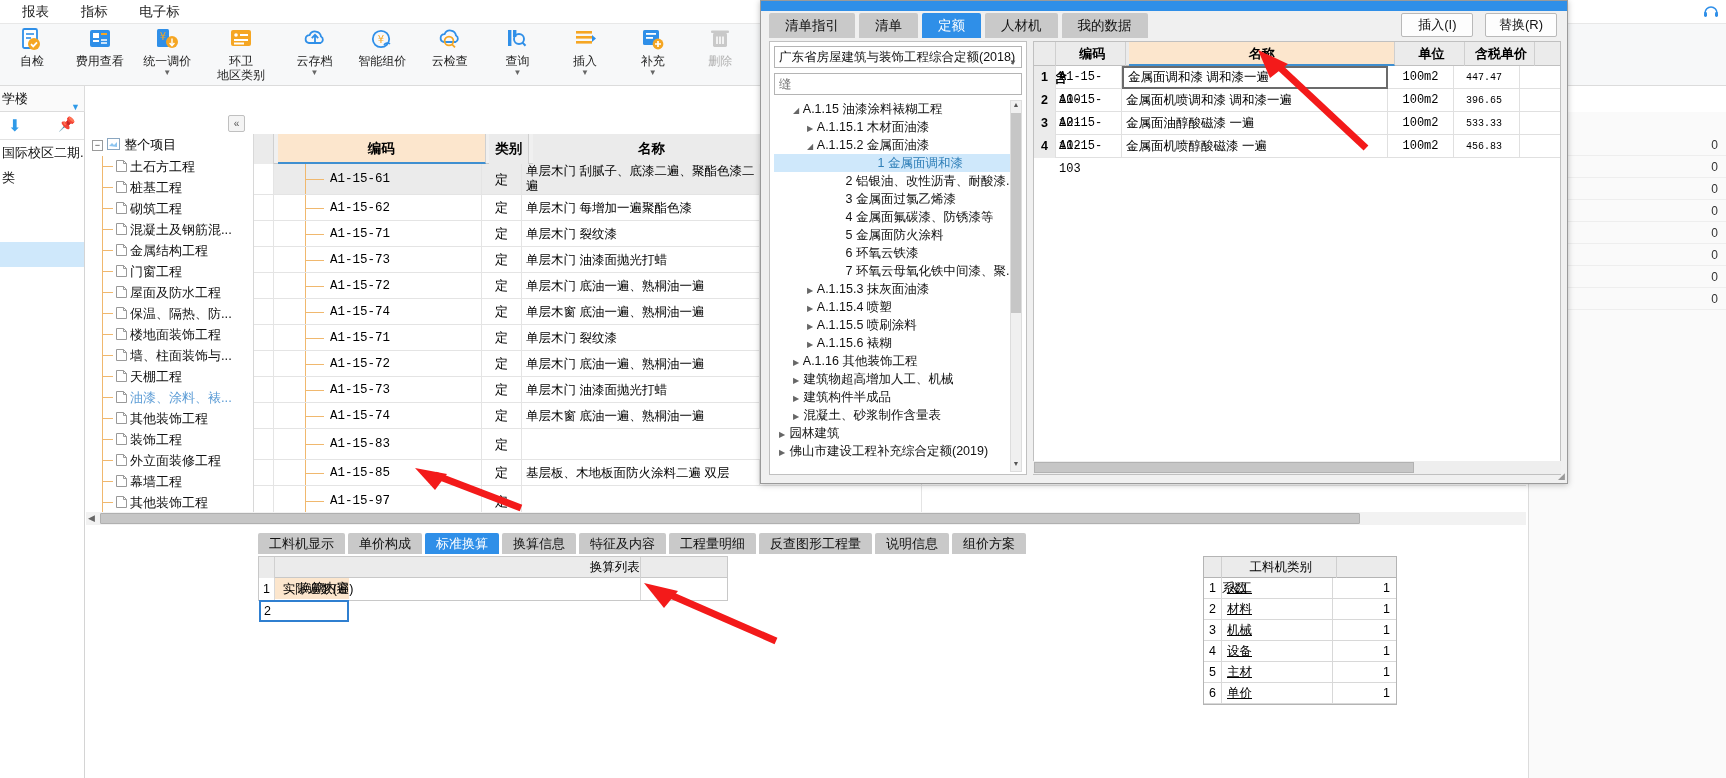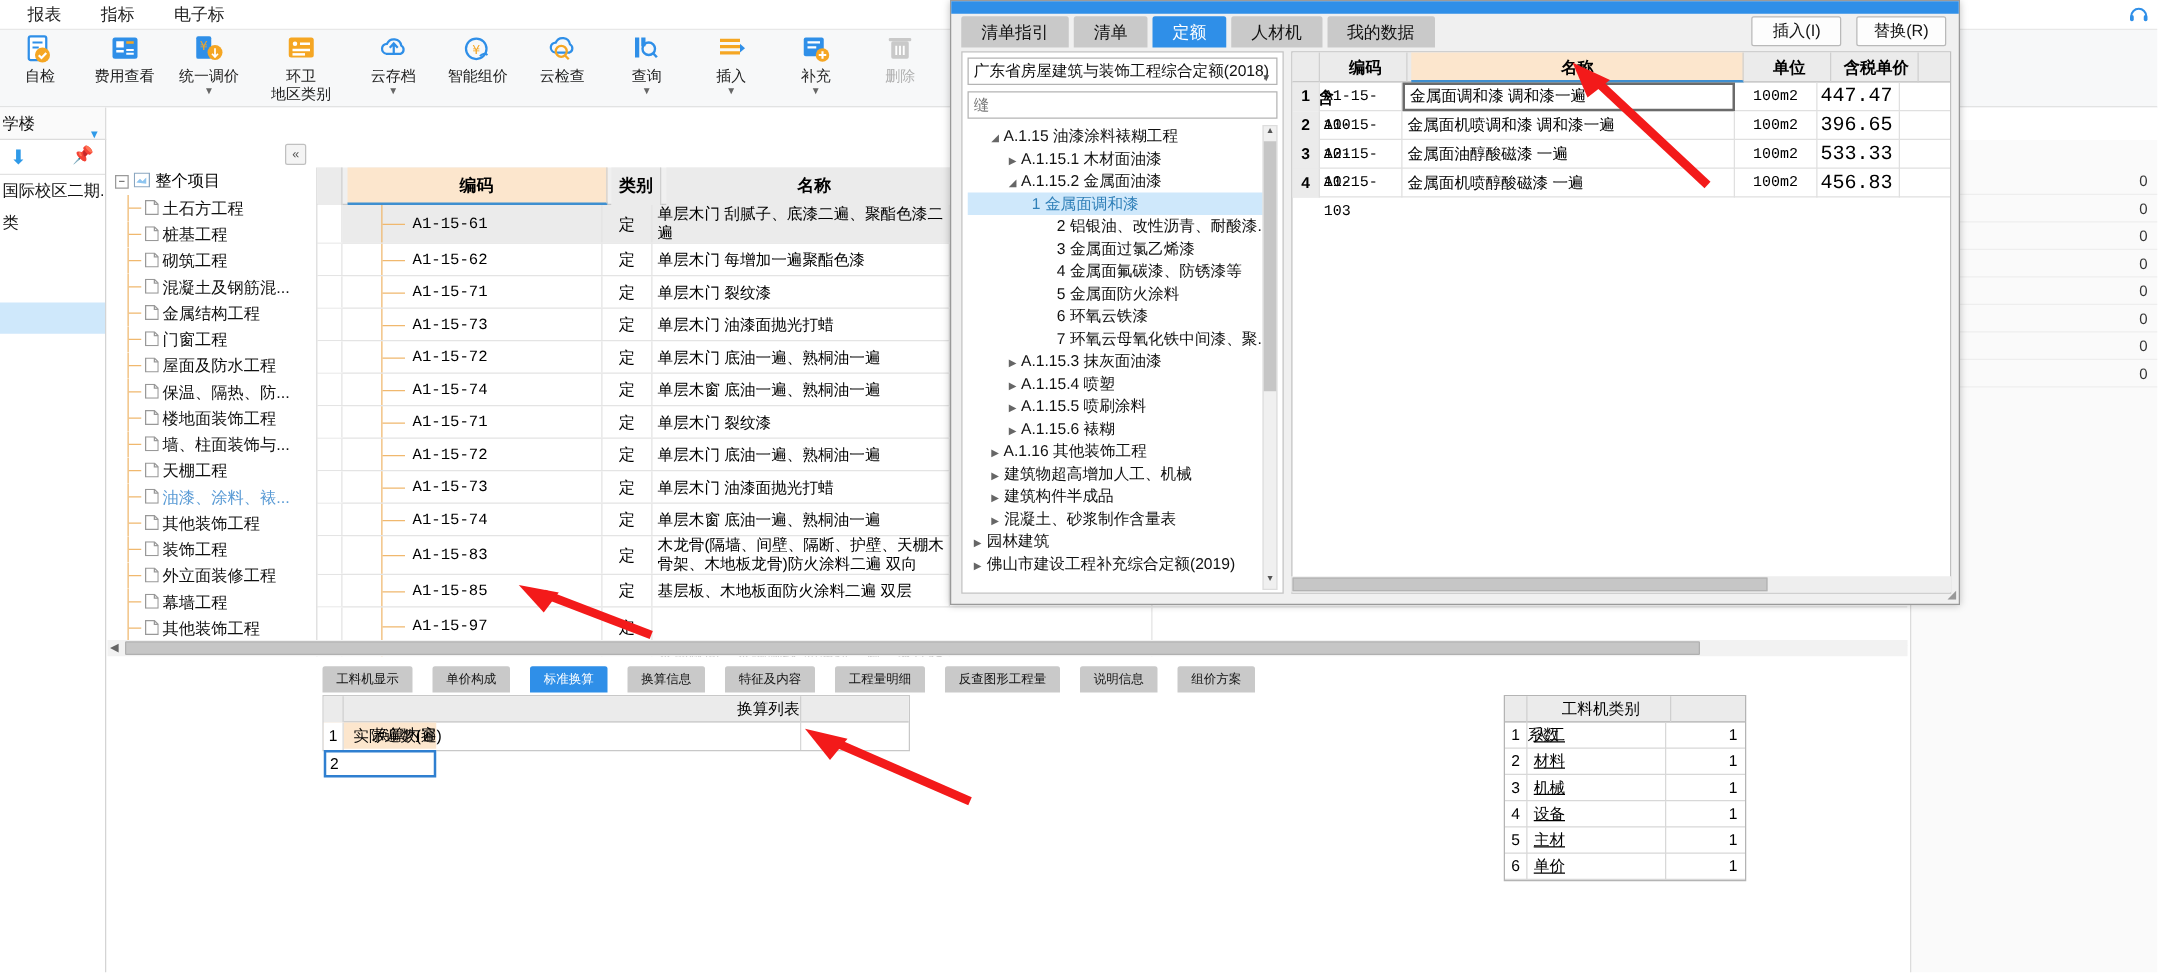--- a/index.html
+++ b/index.html
@@ -106,22 +106,22 @@
   .grow.tall .c-cat, .grow.tall .c-code { line-height: 31px; }
 
   .hscroll-main { position:absolute; left:86px; top:512px; width:1440px; height:13px; background:#f2f2f2;}
   .hscroll-main .arr { position:absolute; left:2px; top:1px; color:#666; font-size:9px; line-height:11px;}
   .hscroll-main .thumb { position:absolute; left:14px; top:1px; width:1260px; height:11px;
       background:#c6c6c6; border:1px solid #b0b0b0; border-radius:1px;}
 
   
   .bottomtabs { position:absolute; left:258px; top:533px; height:21px; white-space:nowrap; }
   .bottomtabs .bt {
-    display:inline-block; height:21px; line-height:21px; padding:0 11px; font-size:10px;
-    background:#c9c9c9; color:#111; margin-right:16px; border-radius: 2px 2px 0 0;
+    display:inline-block; height:21px; line-height:21px; padding:0 11px; font-size:13px;
+    background:#c9c9c9; color:#111; margin-right:3px; border-radius: 2px 2px 0 0;
   }
   .bottomtabs .bt.active { background:#2f8fe8; color:#fff; }
 
   
   .btable { position:absolute; left:258px; top:556px; width:470px; background:#fff;
             border: 1px solid #c8c8c8; }
   .btable .hr { height: 21px; background:#ebebeb; border-bottom:1px solid #c8c8c8; }
   .btable .hc { display:inline-block; height:21px; line-height:21px; text-align:right;
                 font-size:12.5px; border-right:1px solid #d0d0d0; vertical-align:top;}
   .btable .hc.n { width:16px; background:#ebebeb;}
@@ -197,21 +197,21 @@
   .dgh .h.un { width:66px; }
   .dgh .h.p1 { width:66px; }
   .dgh .h.p2 { width:40px; border-right:none;}
   .dgr { height:23px; border-bottom:1px solid #e0e0e0; }
   .dgr .d { display:inline-block; height:23px; line-height:23px; font-size:12.5px;
             border-right:1px solid #e0e0e0; vertical-align:top; }
   .dgr .d.n  { width:22px; text-align:center; background:#ebebeb; font-weight:bold;}
   .dgr .d.cd { width:66px; padding-left:3px; font-family:"Liberation Mono","DejaVu Sans Mono",monospace; font-size:12px;}
   .dgr .d.nm { width:266px; padding-left:4px; }
   .dgr .d.un { width:66px; text-align:center; font-family:"Liberation Mono","DejaVu Sans Mono",monospace; font-size:12px;}
-  .dgr .d.p1 { width:66px; text-align:right; padding-right:5px; font-family:"Liberation Mono","DejaVu Sans Mono",monospace; font-size:16px;}
+  .dgr .d.p1 { width:66px; text-align:center; padding-right:5px; font-family:"Liberation Mono","DejaVu Sans Mono",monospace; font-size:10px;}
   .dgr .d.p2 { width:40px; border-right:none;}
   .dgr.sel .d.nm { border:2px solid #6b6b6b; height:23px; line-height:19px;}
   .dgr.sel .d.n { background:#ebebeb; }
   .dlg-hscroll { position:absolute; left:272px; top:460px; width:528px; height:13px; background:#eee;}
   .dlg-hscroll .t { position:absolute; left:1px; top:1px; width:380px; height:11px; background:#c6c6c6; border:1px solid #b2b2b2;}
   .dlg-resize { position:absolute; right:2px; bottom:2px; font-size:9px; color:#999;}
 
   
   .winclose { position:absolute; right:6px; top:3px; width:18px; height:16px; }
 
@@ -685,21 +685,20 @@
           <span class="c-rest"></span>
         </div>
         <div class="grow tall">
           <span class="c-idx"></span>
           <span class="c-code">
             <span class="treeline"></span>
             <span class="treedash"></span>
             <span class="codetxt">A1-15-83</span>
           </span>
           <span class="c-cat">定</span>
-          <span class="c-name">木龙骨(隔墙、间壁、隔断、护壁、天棚木骨架、木地板龙骨)防火涂料二遍 双向</span>
           <span class="c-qty"></span>
           <span class="c-rest"></span>
         </div>
         <div class="grow">
           <span class="c-idx"></span>
           <span class="c-code">
             <span class="treeline"></span>
             <span class="treedash"></span>
             <span class="codetxt">A1-15-85</span>
           </span>
@@ -795,21 +794,21 @@
     <div class="dlg-left">
       <div class="sel-combo">
         <span>广东省房屋建筑与装饰工程综合定额(2018)</span>
         <span class="cv">▼</span>
       </div>
       <div class="srchbox">缝</div>
       <div class="treebox" id="dlgTree">
           <div class="tnode" style="padding-left: 18px;"><span class="tw">◢</span> <span>A.1.15 油漆涂料裱糊工程</span></div>
           <div class="tnode" style="padding-left: 32px;"><span class="tw">▶</span> <span>A.1.15.1 木材面油漆</span></div>
           <div class="tnode" style="padding-left: 32px;"><span class="tw">◢</span> <span>A.1.15.2 金属面油漆</span></div>
-          <div class="tnode sel" style="padding-left: 40px;"><span class="tw"></span> <span>1 金属面调和漆</span></div>
+          <div class="tnode sel" style="padding-left: 92px;"><span class="tw"></span> <span>1 金属面调和漆</span></div>
           <div class="tnode" style="padding-left: 60px;"><span class="tw"></span> <span>2 铝银油、改性沥青、耐酸漆...</span></div>
           <div class="tnode" style="padding-left: 60px;"><span class="tw"></span> <span>3 金属面过氯乙烯漆</span></div>
           <div class="tnode" style="padding-left: 60px;"><span class="tw"></span> <span>4 金属面氟碳漆、防锈漆等</span></div>
           <div class="tnode" style="padding-left: 60px;"><span class="tw"></span> <span>5 金属面防火涂料</span></div>
           <div class="tnode" style="padding-left: 60px;"><span class="tw"></span> <span>6 环氧云铁漆</span></div>
           <div class="tnode" style="padding-left: 60px;"><span class="tw"></span> <span>7 环氧云母氧化铁中间漆、聚...</span></div>
           <div class="tnode" style="padding-left: 32px;"><span class="tw">▶</span> <span>A.1.15.3 抹灰面油漆</span></div>
           <div class="tnode" style="padding-left: 32px;"><span class="tw">▶</span> <span>A.1.15.4 喷塑</span></div>
           <div class="tnode" style="padding-left: 32px;"><span class="tw">▶</span> <span>A.1.15.5 喷刷涂料</span></div>
           <div class="tnode" style="padding-left: 32px;"><span class="tw">▶</span> <span>A.1.15.6 裱糊</span></div>

